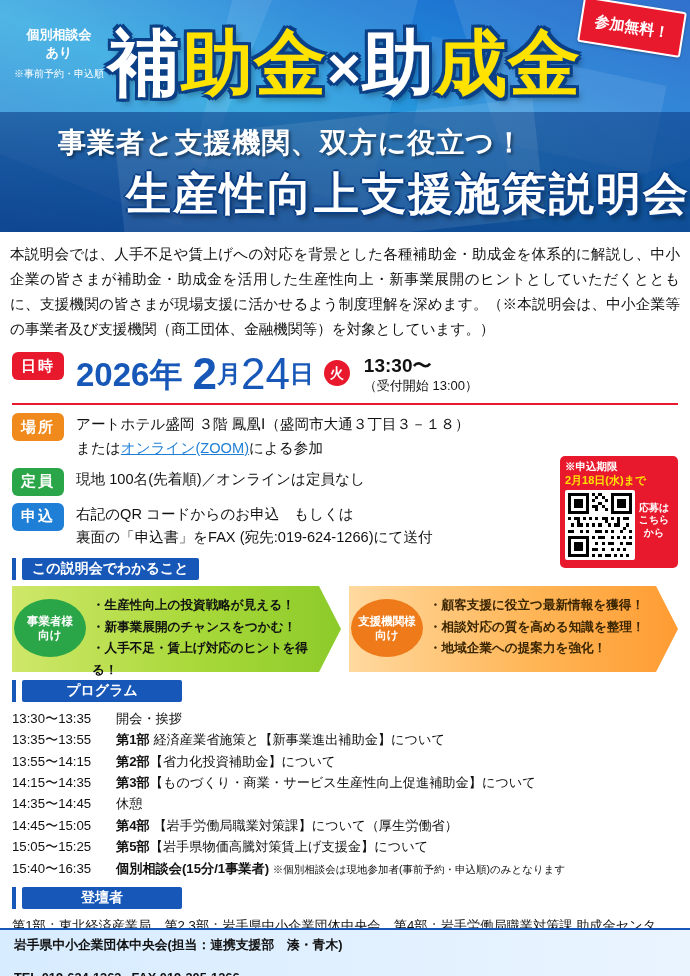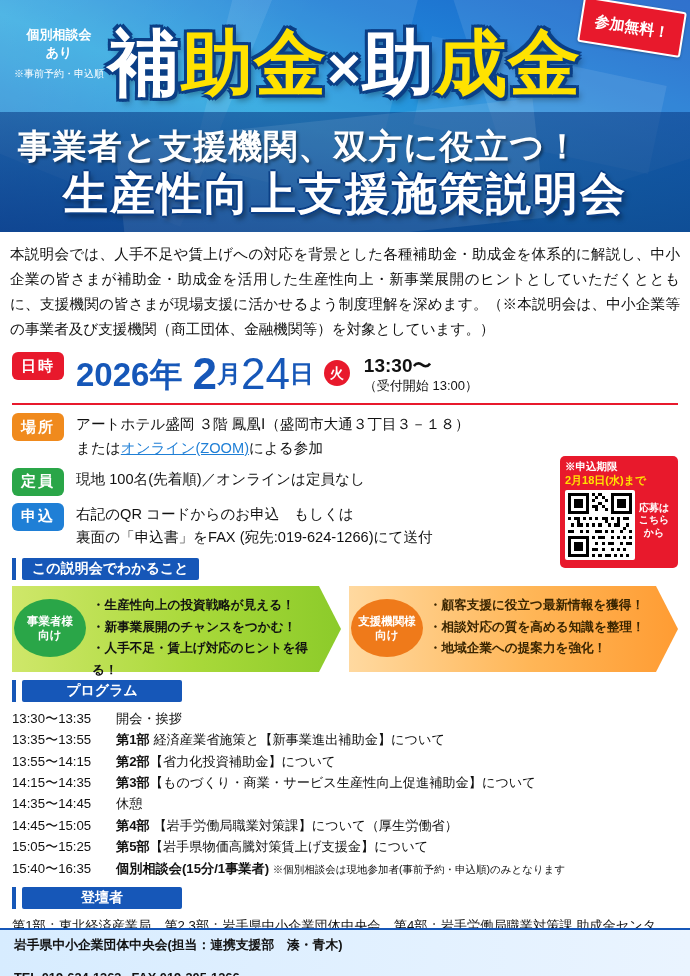--- a/index.html
+++ b/index.html
@@ -58,26 +58,26 @@
     letter-spacing:1px; white-space:nowrap;
     text-shadow:
       -3px 0 0 #0b3f86, 3px 0 0 #0b3f86, 0 -3px 0 #0b3f86, 0 3px 0 #0b3f86,
       -3px -3px 0 #0b3f86, 3px 3px 0 #0b3f86, 3px -3px 0 #0b3f86, -3px 3px 0 #0b3f86,
       4px 5px 6px rgba(0,0,0,0.35);
   }
   .title-main .y { color:#ffe200; }
   .title-main .x { color:#ffffff; font-size:58px; }
 
   .sub1 {
-    position:absolute; left:8px; top:124px; width:582px; text-align:center;
-    font-size:34px; font-weight:bold; color:#ffffff; letter-spacing:1px;
+    position:absolute; left:0; top:124px; width:582px; text-align:center;
+    font-size:28px; font-weight:bold; color:#ffffff; letter-spacing:1px;
     text-shadow: 2px 2px 3px rgba(0,0,0,0.45);
   }
   .sub2 {
-    position:absolute; left:0; top:168px; width:690px; text-align:center;
+    position:absolute; left:0; top:168px; width:690px; text-align:right;
     font-size:45px; font-weight:bold; color:#ffffff; letter-spacing:2px;
     text-shadow:
       -2px 0 0 #0b3f86, 2px 0 0 #0b3f86, 0 -2px 0 #0b3f86, 0 2px 0 #0b3f86,
       3px 4px 5px rgba(0,0,0,0.4);
     line-height:52px;
   }
 
   
   .intro {
     margin: 10px 10px 0 10px;

